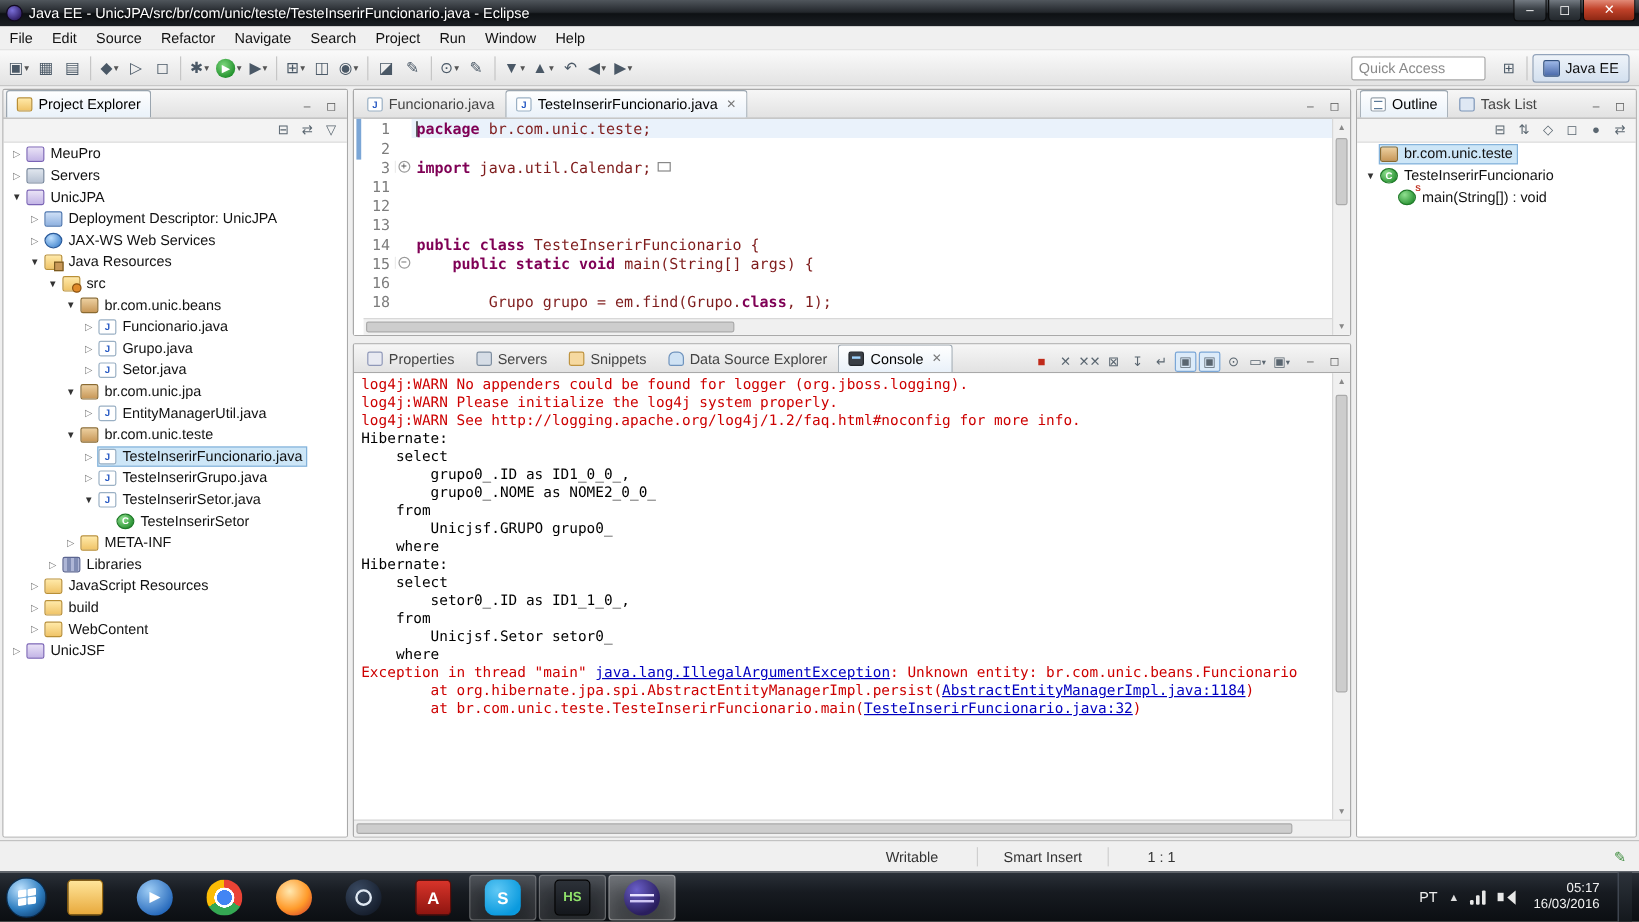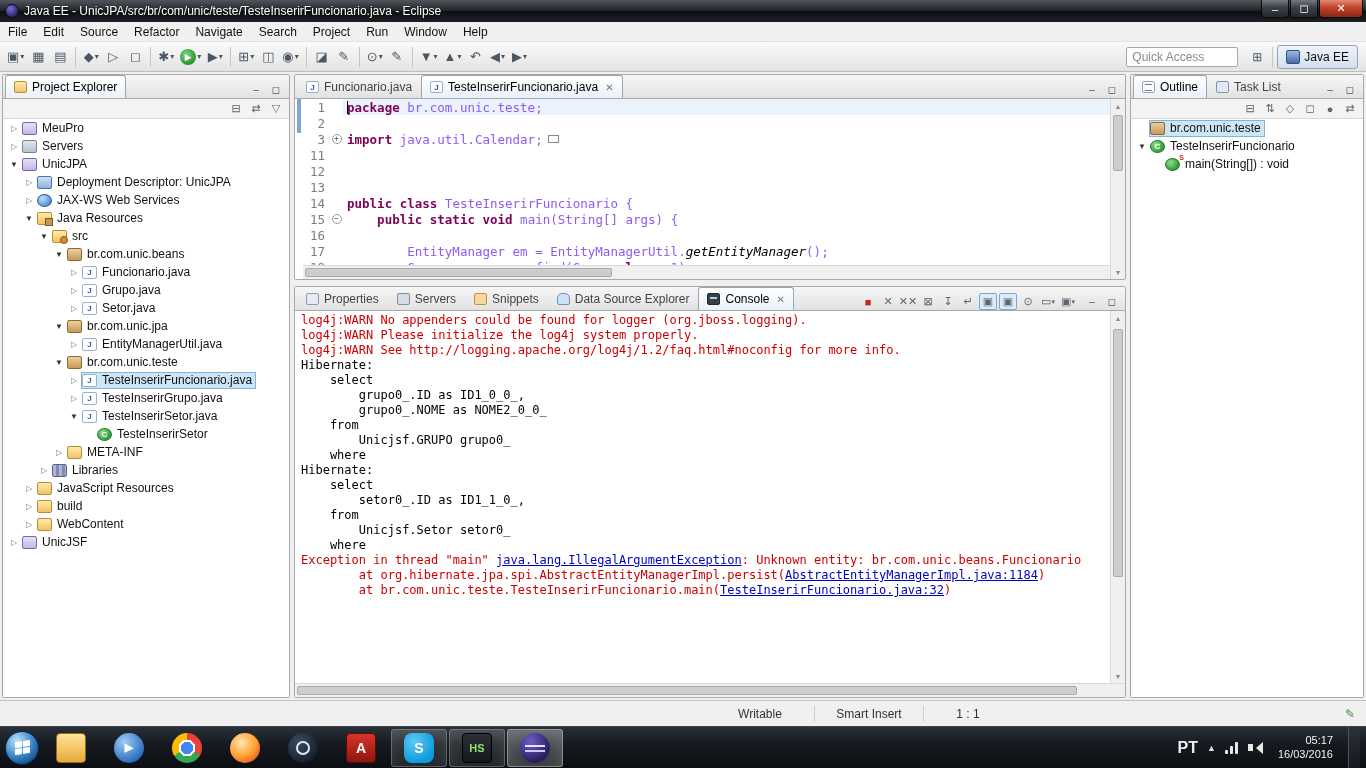--- a/index.html
+++ b/index.html
@@ -106,21 +106,21 @@
   .code-line{height:16px;display:flex;align-items:center;white-space:pre;}
   .code-line.current .code-text{background:#eaf2fb;}
   .gut-anno{width:8px;flex:none;background:#fff;position:relative;}
   .gut-anno .range{position:absolute;top:0;left:2px;width:4px;height:34px;background:#7ba6d6;}
   .ln-num{width:26px;flex:none;text-align:right;color:#7d7d7d;padding-right:4px;background:#fff;}
   .fold{width:14px;flex:none;display:flex;align-items:center;justify-content:center;background:#fff;border-left:1px solid #ececec;}
   .foldmark{width:10px;height:10px;border:1px solid #9a9a9a;border-radius:50%;background:#fff;color:#555;
     font-size:8px;line-height:8px;display:flex;align-items:center;justify-content:center;}
   .code-text{flex:1;height:16px;display:flex;align-items:center;padding-left:4px;min-width:0;}
   .seg-kw{color:#7f0055;font-weight:bold;}
-  .seg-def{color:#8b5cf6;}
+  .seg-def{color:#7f1d1d;}
   .seg-itm{color:#000;font-style:italic;}
   .seg-foldbox{display:inline-block;width:11px;height:8px;border:1px solid #888;background:#fff;margin-left:5px;}
   .caret{display:inline-block;width:0;height:13px;border-left:1.5px solid #000;margin-right:-1px;}
 
   
   .vscroll{width:15px;flex:none;background:#f0f0f0;border-left:1px solid #d8d8d8;display:flex;flex-direction:column;align-items:center;}
   .sb-arrow{height:14px;width:100%;display:flex;align-items:center;justify-content:center;color:#888;font-size:7px;flex:none;}
   .sb-track{flex:1;width:100%;position:relative;}
   .sb-thumb{position:absolute;left:2px;right:2px;background:#cdcdcd;border:1px solid #aaa;border-radius:2px;}
   .hscroll{height:14px;flex:none;background:#f0f0f0;border-top:1px solid #d8d8d8;position:relative;}
@@ -166,21 +166,21 @@
       conic-gradient(#ea4335 0 120deg,#34a853 120deg 240deg,#fbbc05 240deg 360deg);}
   .t-firefox{border-radius:50%;background:radial-gradient(circle at 38% 32%,#ffe8b0,#ff9a2a 55%,#d6452a 90%);}
   .t-steam{border-radius:50%;background:radial-gradient(circle at 35% 30%,#3a4a62,#141c2a 80%);position:relative;}
   .t-steam::before{content:"";width:10px;height:10px;border:2px solid #dfe8f2;border-radius:50%;}
   .t-adobe{background:linear-gradient(#d8342a,#8f1510);border:1px solid #5c0c08;}
   .t-skype{background:radial-gradient(circle at 35% 30%,#5fc8f5,#0a9ade 75%);border-radius:8px;}
   .t-heidi{background:linear-gradient(#2c3138,#14171c);border:1px solid #000;color:#8fe06a;font-size:11px;}
   .t-eclipse{border-radius:50%;background:radial-gradient(circle at 35% 28%,#6a5fc9,#2a1e5e 70%);position:relative;}
   .t-eclipse::before{content:"";position:absolute;left:5px;right:5px;top:12px;height:2px;background:#e8e2ff;box-shadow:0 5px 0 #cfc6f5;}
   .tray{margin-left:auto;display:flex;align-items:center;gap:9px;padding-right:4px;}
-  .tray-lang{font-size:16px;color:#eee;font-weight:bold;}
+  .tray-lang{font-size:12px;color:#eee;}
   .tray-up{color:#ddd;font-size:9px;}
   .tray-ic{width:14px;height:12px;position:relative;}
   .net-bars span{position:absolute;bottom:0;width:3px;background:#e8e8e8;border-radius:1px;}
   .net-bars span:nth-child(1){left:0;height:4px;}
   .net-bars span:nth-child(2){left:5px;height:8px;}
   .net-bars span:nth-child(3){left:10px;height:12px;}
   .vol{display:flex;align-items:center;}
   .vol-body{width:5px;height:7px;background:#e8e8e8;}
   .vol-cone{width:0;height:0;border:6px solid transparent;border-right:7px solid #e8e8e8;margin-left:-3px;}
   .clock{text-align:right;line-height:1.25;color:#f2f2f2;font-size:11px;padding:0 6px;}
@@ -530,21 +530,20 @@
             <div class="edlines">
                 <div class="code-line current"><span class="ln-num">1</span><span class="fold"></span><span class="code-text"><span class="caret"></span><span class="seg-kw">package</span><span class="seg-def"> br.com.unic.teste;</span></span></div>
                 <div class="code-line"><span class="ln-num">2</span><span class="fold"></span><span class="code-text"></span></div>
                 <div class="code-line"><span class="ln-num">3</span><span class="fold"><span class="foldmark">+</span></span><span class="code-text"><span class="seg-kw">import</span><span class="seg-def"> java.util.Calendar;</span><span class="seg-foldbox"></span></span></div>
                 <div class="code-line"><span class="ln-num">11</span><span class="fold"></span><span class="code-text"></span></div>
                 <div class="code-line"><span class="ln-num">12</span><span class="fold"></span><span class="code-text"></span></div>
                 <div class="code-line"><span class="ln-num">13</span><span class="fold"></span><span class="code-text"></span></div>
                 <div class="code-line"><span class="ln-num">14</span><span class="fold"></span><span class="code-text"><span class="seg-kw">public</span><span class="seg-def"> </span><span class="seg-kw">class</span><span class="seg-def"> TesteInserirFuncionario {</span></span></div>
                 <div class="code-line"><span class="ln-num">15</span><span class="fold"><span class="foldmark">−</span></span><span class="code-text"><span class="seg-def">    </span><span class="seg-kw">public</span><span class="seg-def"> </span><span class="seg-kw">static</span><span class="seg-def"> </span><span class="seg-kw">void</span><span class="seg-def"> main(String[] args) {</span></span></div>
                 <div class="code-line"><span class="ln-num">16</span><span class="fold"></span><span class="code-text"></span></div>
-                <div class="code-line"><span class="ln-num">17</span><span class="fold"></span><span class="code-text"><span class="seg-def">        EntityManager em = EntityManagerUtil.</span><span class="seg-itm">getEntityManager</span><span class="seg-def">();</span></span></div>
                 <div class="code-line"><span class="ln-num">18</span><span class="fold"></span><span class="code-text"><span class="seg-def">        Grupo grupo = em.find(Grupo.</span><span class="seg-kw">class</span><span class="seg-def">, 1);</span></span></div>
               </div>
             <div class="hscroll">
               <div class="hthumb" style="left:2px;width:38%;"></div>
             </div>
           </div>
           <div class="vscroll">
             <div class="sb-arrow">▲</div>
             <div class="sb-track">
                 <div class="sb-thumb" style="top:2px;height:56px;"></div>

